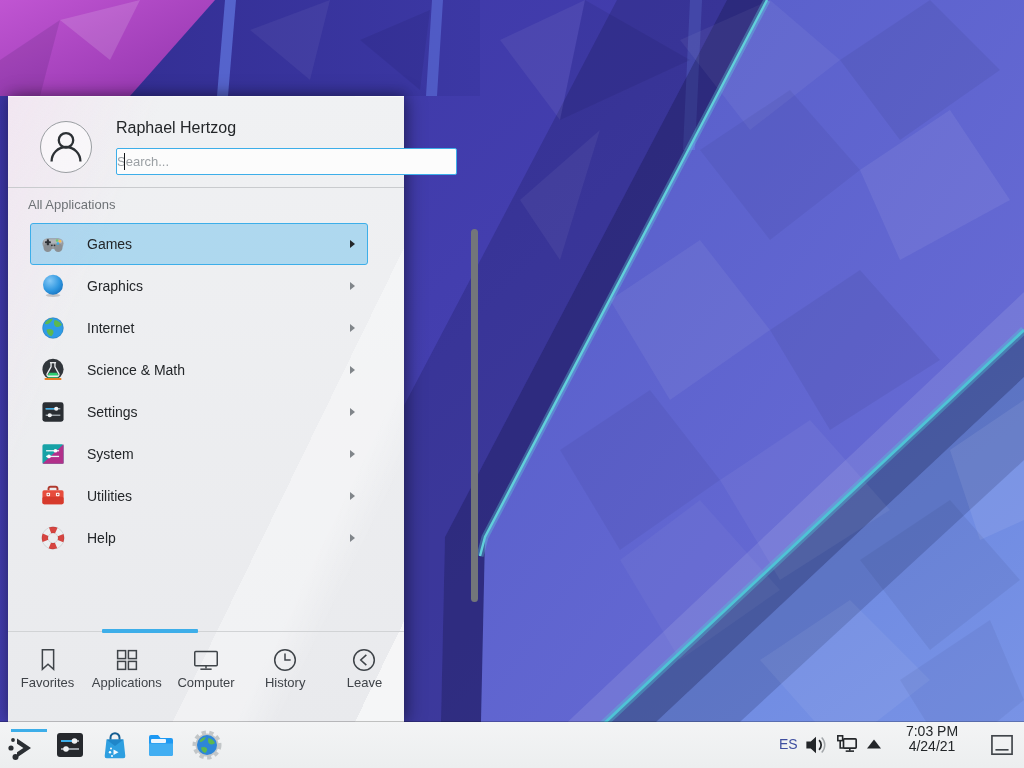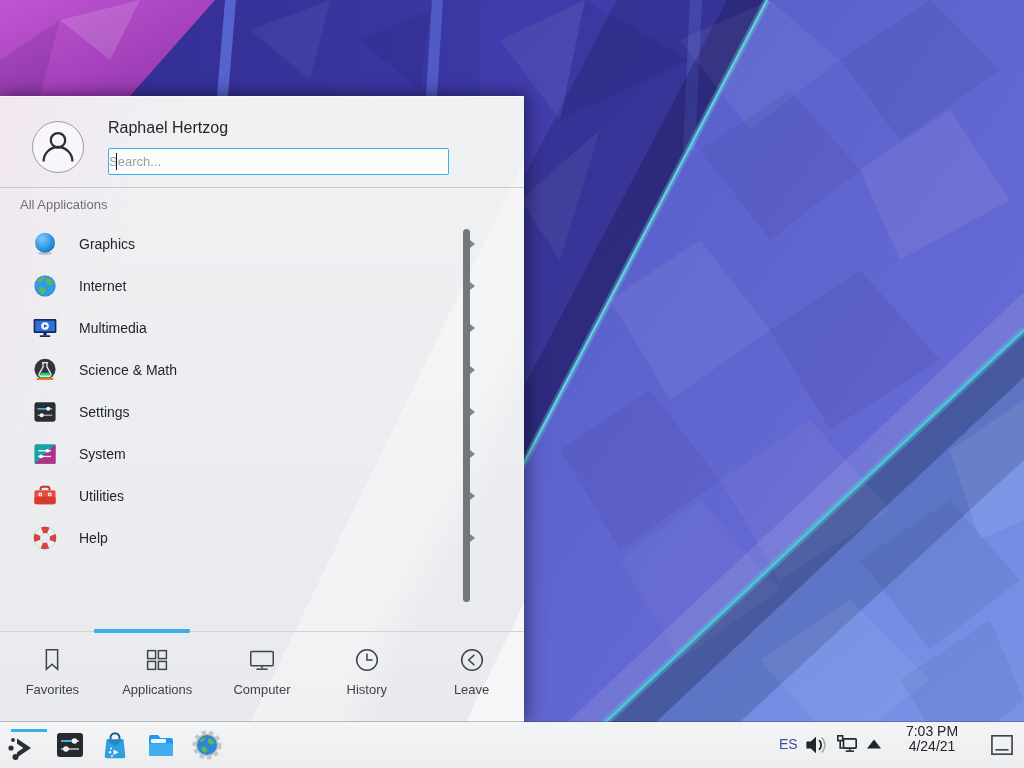--- a/index.html
+++ b/index.html
@@ -7,21 +7,21 @@
     width:1024px;height:768px;overflow:hidden;position:relative;
     font-family:"Liberation Sans","DejaVu Sans",sans-serif;
     -webkit-font-smoothing:antialiased;
     background:#4a52b8;
   }
   svg{display:block}
   
   #wallpaper{position:absolute;inset:0;z-index:0;}
   
   .menu-panel{
-    position:absolute;left:0;top:96px;width:524px;height:626px;z-index:5;
+    position:absolute;left:8px;top:96px;width:396px;height:626px;z-index:5;
     background:
       linear-gradient(112deg, rgba(243,222,240,.55) 0%, rgba(243,222,240,0) 24%),
       linear-gradient(296deg, rgba(255,255,255,.55) 0 7%, rgba(255,255,255,0) 7% 18%, rgba(255,255,255,.35) 24% 33%, rgba(255,255,255,0) 33%),
       linear-gradient(180deg,#f0f1f3,#e9eaed);
     border-top:1px solid rgba(255,255,255,.6);
     box-shadow:3px 0 18px rgba(0,0,0,.38), 0 -2px 10px rgba(0,0,0,.18);
     box-sizing:border-box;
   }
   .menu-header{position:absolute;left:0;top:0;right:0;height:90px;border-bottom:1px solid #c9cbce;}
   .avatar{
@@ -49,21 +49,21 @@
   .cat-label{margin-left:21px;font-size:14px;color:#232629;flex:1;}
   .cat-arrow{width:0;height:0;border-left:5px solid #80858a;border-top:4.5px solid transparent;border-bottom:4.5px solid transparent;}
   .category-row.selected .cat-arrow{border-left-color:#232629;}
   .scrollbar-thumb{position:absolute;left:463px;top:132px;width:7px;height:373px;border-radius:4px;background:#73767a;}
   
   .tabbar{position:absolute;left:0;right:0;bottom:0;height:90px;border-top:1px solid #d1d3d5;}
   .tab-indicator{position:absolute;left:94px;top:-3px;width:96px;height:4px;background:#3daee9;border-radius:1px;}
   .tabs{display:flex;height:100%;}
   .tab{flex:1;display:flex;flex-direction:column;align-items:center;padding-top:13px;cursor:default;}
   .tab-icon{width:30px;height:30px;}
-  .tab-label{margin-top:7px;font-size:13px;color:#3f4348;}
+  .tab-label{font-size:13px;color:#3f4348;}
   
   .taskbar{
     position:absolute;left:0;right:0;bottom:0;height:46px;z-index:6;
     background:linear-gradient(180deg,#f3f4f5,#eceeef);
     box-shadow:0 -1px 0 rgba(0,0,0,.22);
   }
   .tb-btn{position:absolute;top:7px;width:32px;height:32px;}
   .tb-launcher{left:6px;}
   .tb-active-line{position:absolute;left:5px;top:0;width:36px;height:3px;background:#3daee9;}
   .tray-text{position:absolute;top:14px;font-size:14px;font-weight:400;color:#3f4fa0;}
@@ -159,20 +159,37 @@
     <div class="search-wrap">
       <input type="text" placeholder="Search..." style="">
       <div class="search-caret"></div>
     </div>
   </div>
 
   <div class="section-label">All Applications</div>
 
   <div class="cat-list">
 
+    <div class="category-row selected">
+      <svg class="cat-icon" viewBox="0 0 32 32">
+        <rect x="3" y="9" width="26" height="13" rx="6.5" fill="#979b9f"></rect>
+        <rect x="4.5" y="10" width="23" height="5.5" rx="2.7" fill="#b8bcc0" opacity=".8"></rect>
+        <circle cx="9.5" cy="20.5" r="5.2" fill="#8b8f93"></circle>
+        <circle cx="22.5" cy="20.5" r="5.2" fill="#8b8f93"></circle>
+        <rect x="6" y="12.6" width="7.4" height="2.6" rx="0.6" fill="#2e3236"></rect>
+        <rect x="8.4" y="10.2" width="2.6" height="7.4" rx="0.6" fill="#2e3236"></rect>
+        <circle cx="21" cy="11.6" r="1.5" fill="#6fcf6f"></circle>
+        <circle cx="24.6" cy="12.6" r="1.5" fill="#fdbc4b"></circle>
+        <circle cx="22" cy="15.4" r="1.5" fill="#3daee9"></circle>
+        <circle cx="14.6" cy="17.6" r="1.1" fill="#2e3236"></circle>
+        <circle cx="17.8" cy="17.6" r="1.1" fill="#2e3236"></circle>
+      </svg>
+      <span class="cat-label">Games</span>
+      <span class="cat-arrow"></span>
+    </div>
 
     <div class="category-row">
       <svg class="cat-icon" viewBox="0 0 32 32">
         <defs>
             <radialGradient id="sph" cx=".35" cy=".3" r=".9">
           <stop offset="0" stop-color="#84c8f6"></stop>
               <stop offset=".55" stop-color="#2f97e0"></stop>
               <stop offset="1" stop-color="#0f63b2"></stop>
         </radialGradient>
           </defs>
@@ -188,32 +205,20 @@
         <circle cx="16" cy="16" r="13" fill="#2e9be6"></circle>
         <path d="M6,10 Q10,4 16,4.5 Q14,9 10,11 Q7,12 6,10 Z" fill="#5cb84f"></path>
         <path d="M18,6 Q24,7 27,12 Q24,16 19,14 Q16,11 18,6 Z" fill="#5cb84f"></path>
         <path d="M8,18 Q13,16 16,19 Q18,22 14,26 Q9,25 8,18 Z" fill="#5cb84f"></path>
         <circle cx="16" cy="16" r="12.8" fill="none" stroke="rgba(0,0,0,.15)"></circle>
       </svg>
       <span class="cat-label">Internet</span>
       <span class="cat-arrow"></span>
     </div>
 
-    <div class="category-row">
-      <svg class="cat-icon" viewBox="0 0 32 32">
-        <rect x="2" y="5" width="28" height="17" rx="1.5" fill="#15295c"></rect>
-        <rect x="4" y="7" width="24" height="13" fill="#2f71d8"></rect>
-        <circle cx="16" cy="13.5" r="4.6" fill="#ffffff"></circle>
-        <polygon points="14.6,11 19.2,13.5 14.6,16" fill="#1f5cc0"></polygon>
-        <rect x="14" y="22" width="4" height="3" fill="#15295c"></rect>
-        <rect x="9.5" y="25" width="13" height="2.2" rx="1.1" fill="#15295c"></rect>
-      </svg>
-      <span class="cat-label">Multimedia</span>
-      <span class="cat-arrow"></span>
-    </div>
 
 
     <div class="category-row">
       <svg class="cat-icon" viewBox="0 0 32 32">
         <circle cx="16" cy="15" r="13" fill="#31363b"></circle>
         <path d="M11.2,19.4 L9,23.2 a1.6,1.6 0 0 0 1.4,2.3 h11.2 a1.6,1.6 0 0 0 1.4,-2.3 L20.8,19.4 Z" fill="#2ecc71"></path>
         <path d="M13.6,7 v5 l-4.8,8.8 a2,2 0 0 0 1.8,2.9 h10.8 a2,2 0 0 0 1.8,-2.9 L18.4,12 v-5" fill="none" stroke="#eceff1" stroke-width="1.6"></path>
         <line x1="12.2" y1="7" x2="19.8" y2="7" stroke="#eceff1" stroke-width="1.6"></line>
         <rect x="5.5" y="25.8" width="21" height="2.4" rx="1.2" fill="#e67e22"></rect>
       </svg>

